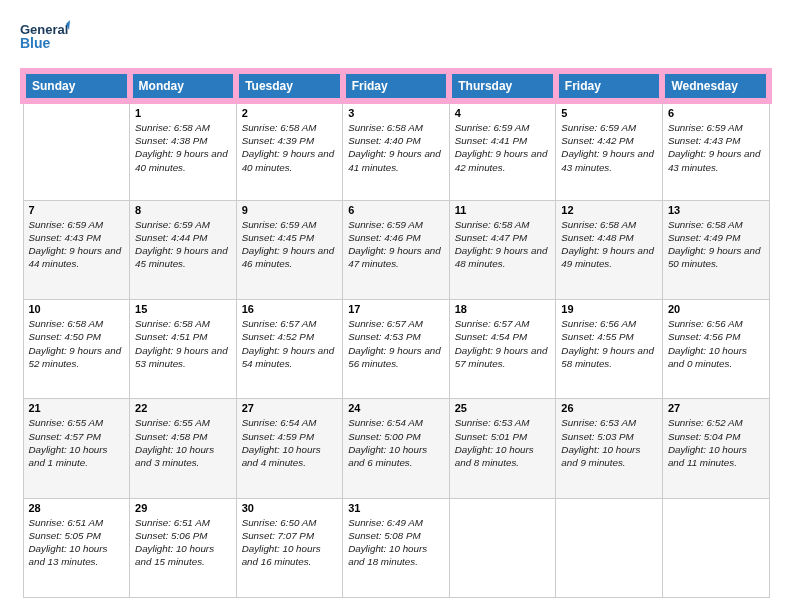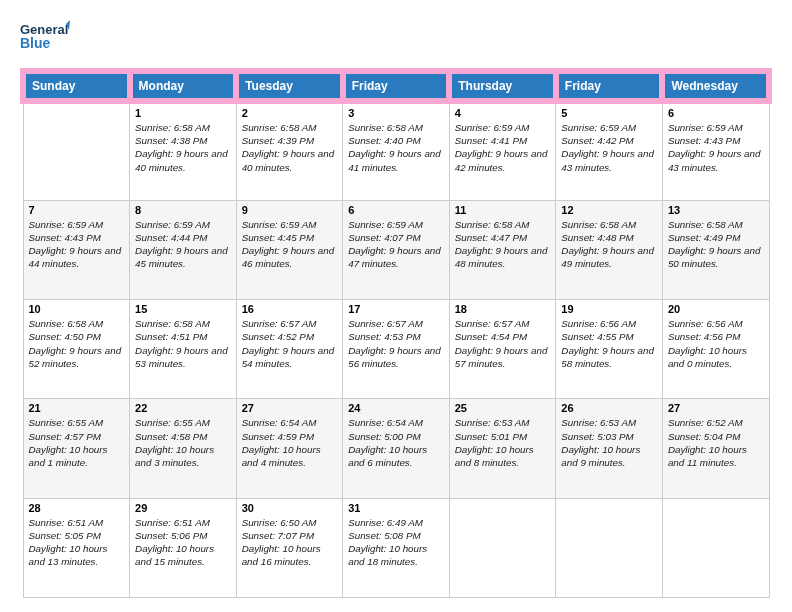--- a/index.html
+++ b/index.html
@@ -188,21 +188,21 @@
           <div class="day-info">
             <span>Sunrise: 6:59 AM</span><br>
             <span>Sunset: 4:45 PM</span><br>
             <span>Daylight: 9 hours and 46 minutes.</span>
           </div>
         </td>
           <td>
           <span class="day-num">6</span>
           <div class="day-info">
             <span>Sunrise: 6:59 AM</span><br>
-            <span>Sunset: 4:07 PM</span><br>
+            <span>Sunset: 4:46 PM</span><br>
             <span>Daylight: 9 hours and 47 minutes.</span>
           </div>
         </td>
           <td>
           <span class="day-num">11</span>
           <div class="day-info">
             <span>Sunrise: 6:58 AM</span><br>
             <span>Sunset: 4:47 PM</span><br>
             <span>Daylight: 9 hours and 48 minutes.</span>
           </div>

